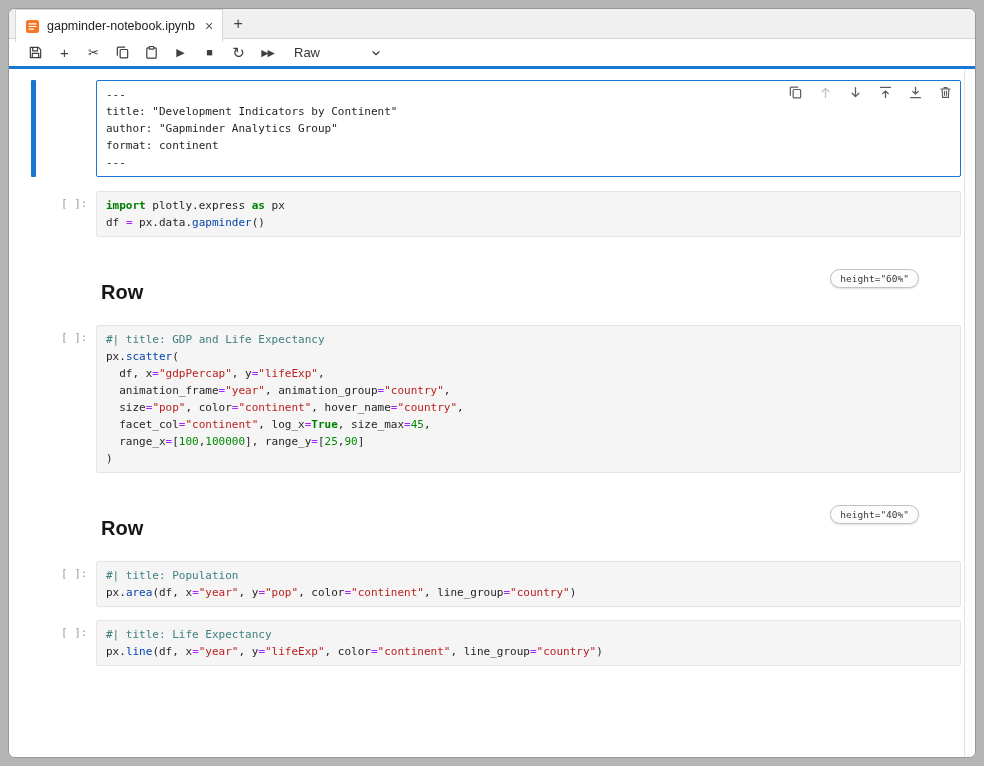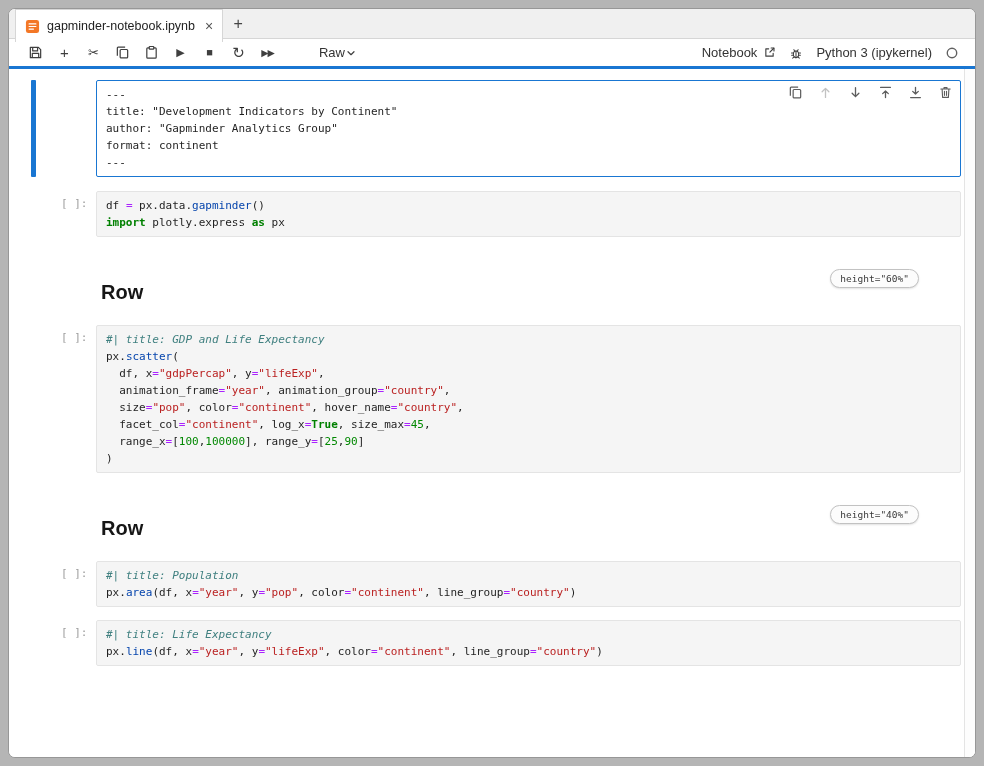--- a/index.html
+++ b/index.html
@@ -17,21 +17,21 @@
   .tab-title{font-size:12.5px;color:#222}
   .tab-close{font-size:14px;color:#555;margin-left:3px;cursor:pointer}
   .newtab{width:30px;display:flex;align-items:center;justify-content:center;font-size:16px;color:#444}
 
   
   .toolbar{height:27px;display:flex;align-items:center;padding:0 10px 0 12px;background:#fff;flex:0 0 auto}
   .tbtn{width:29px;height:100%;display:flex;align-items:center;justify-content:center;background:none;border:none;
         color:#3f3f3f;cursor:pointer}
   .g14{font-size:13px;line-height:1} .g11{font-size:11px;line-height:1} .g16{font-size:15px;line-height:1}
   .gff{font-size:9.5px;letter-spacing:-1px;line-height:1}
-  .celltype{display:flex;align-items:center;justify-content:center;width:88px;margin-left:12px;
+  .celltype{display:flex;align-items:center;justify-content:space-between;width:88px;margin-left:12px;
             font-size:13px;color:#333;cursor:pointer}
   .toolbar-right{margin-left:auto;display:flex;align-items:center;gap:13px;padding-right:6px}
   .nblink{display:flex;align-items:center;gap:6px;font-size:13px;color:#333;cursor:pointer}
   .kernel{font-size:13px;color:#333;cursor:pointer}
 
   .accentline{height:3px;background:var(--accent,#1976d2);flex:0 0 auto}
 
   
   .content{flex:1;position:relative;background:#fff;padding-top:11px;overflow:hidden}
   .scrolltrack{position:absolute;top:0;right:0;bottom:0;width:11px;border-left:1px solid #e4e4e4;background:#fdfdfd}
@@ -48,21 +48,21 @@
 
   .cell-toolbar{position:absolute;top:5px;right:8px;display:flex;gap:15px;align-items:center}
   .ct-btn{background:none;border:none;padding:0;cursor:pointer;display:flex}
 
   
   .tp{color:#1f1f1f}
   .tk{color:var(--kw,#008000);font-weight:bold}
   .ts{color:var(--str,#BA2121)}
   .to{color:var(--op,#AA22FF)}
   .tn{color:var(--num,#008800)}
-  .tc{color:var(--com,#408080);font-style:italic}
+  .tc{color:var(--com,#408080);}
   .tf{color:var(--fn,#0645ad)}
 
   .heading-row{position:relative;margin:42px 14px 0 87px;height:26px}
   .row-title{font-size:20px;font-weight:bold;color:#161616;margin-left:5px;line-height:26px}
   .badge{position:absolute;right:42px;top:-10px;border:1px solid #c2c2c2;border-radius:10px;padding:3px 9px;
          font-family:"DejaVu Sans Mono",monospace;font-size:9.5px;color:#3a3a3a;background:#fcfcfc;
          box-shadow:0 1px 2px rgba(0,0,0,.12)}
 </style>
 </head>
 <body>
@@ -120,40 +120,20 @@
     <button class="tbtn">
       <span class="gff">▶▶</span>
     </button>
     <div class="celltype">
       <span>Raw</span>
       <svg width="12" height="12" viewBox="0 0 16 16" fill="none" stroke="#3f3f3f" stroke-width="1.6" stroke-linecap="round" stroke-linejoin="round">
         <path d="M4 6.3 8 10.3l4-4"></path>
       </svg>
     </div>
 
-    <div class="toolbar-right">
-      <div class="nblink">
-        <span>Notebook</span>
-        <svg width="13" height="13" viewBox="0 0 16 16" fill="none" stroke="#3f3f3f" stroke-width="1.4" stroke-linecap="round" stroke-linejoin="round">
-          <path d="M7 3.5H3.5v9h9V9"></path>
-              <path d="M10 2.5h3.5V6"></path>
-              <path d="M13.2 2.8 8.5 7.5"></path>
-        </svg>
-      </div>
-      <svg width="14" height="14" viewBox="0 0 16 16" fill="none" stroke="#3f3f3f" stroke-width="1.2" stroke-linecap="round">
-        <ellipse cx="8" cy="9.5" rx="3" ry="3.8"></ellipse>
-            <path d="M8 5.7v7.6"></path>
-        <path d="M5.6 4.2 6.7 5.9M10.4 4.2 9.3 5.9"></path>
-        <path d="M5 8H2.8M5 10.5H3M5.8 12.6l-1.6 1.2M11 8h2.2M11 10.5h2M10.2 12.6l1.6 1.2"></path>
-      </svg>
-      <div class="kernel">Python 3 (ipykernel)</div>
-      <svg width="14" height="14" viewBox="0 0 16 16" fill="none" stroke="#606060" stroke-width="1.6">
-        <circle cx="8" cy="8" r="5.4"></circle>
-      </svg>
-    </div>
   </div>
 
   <div class="accentline"></div>
 
   <div class="content">
 
     <div class="cell-row">
       <div class="active-bar"></div>
       <div class="cell active"><div class="cm-line"><span class="tp">---</span></div><div class="cm-line"><span class="tp">title: "Development Indicators by Continent"</span></div><div class="cm-line"><span class="tp">author: "Gapminder Analytics Group"</span></div><div class="cm-line"><span class="tp">format: continent</span></div><div class="cm-line"><span class="tp">---</span></div></div>
       <div class="cell-toolbar">
@@ -188,21 +168,21 @@
         <button class="ct-btn">
           <svg width="15" height="15" viewBox="0 0 16 16" fill="none" stroke="#5d5d5d" stroke-width="1.2" stroke-linecap="round" stroke-linejoin="round">
             <path d="M3 4.3h10M6.4 4.1V2.8h3.2v1.3M4.4 4.5l.5 8.7h6.2l.5-8.7M6.9 6.6v4.4M9.1 6.6v4.4"></path>
           </svg>
         </button>
       </div>
     </div>
 
     <div class="cell-row mt14">
       <div class="prompt">[ ]:</div>
-      <div class="cell"><div class="cm-line"><span class="tp">df </span><span class="to">=</span><span class="tp"> px.data.</span><span class="tf">gapminder</span><span class="tp">()</span></div><div class="cm-line"><span class="tk">import</span><span class="tp"> plotly.express </span><span class="tk">as</span><span class="tp"> px</span></div></div>
+      <div class="cell"><div class="cm-line"><span class="tk">import</span><span class="tp"> plotly.express </span><span class="tk">as</span><span class="tp"> px</span></div><div class="cm-line"><span class="tp">df </span><span class="to">=</span><span class="tp"> px.data.</span><span class="tf">gapminder</span><span class="tp">()</span></div></div>
     </div>
 
     <div class="heading-row">
       <div class="row-title">Row</div>
       <span class="badge">height="60%"</span>
     </div>
 
     <div class="cell-row mt20">
       <div class="prompt">[ ]:</div>
       <div class="cell"><div class="cm-line"><span class="tc">#| title: GDP and Life Expectancy</span></div><div class="cm-line"><span class="tp">px.</span><span class="tf">scatter</span><span class="tp">(</span></div><div class="cm-line"><span class="tp">  df, x</span><span class="to">=</span><span class="ts">"gdpPercap"</span><span class="tp">, y</span><span class="to">=</span><span class="ts">"lifeExp"</span><span class="tp">,</span></div><div class="cm-line"><span class="tp">  animation_frame</span><span class="to">=</span><span class="ts">"year"</span><span class="tp">, animation_group</span><span class="to">=</span><span class="ts">"country"</span><span class="tp">,</span></div><div class="cm-line"><span class="tp">  size</span><span class="to">=</span><span class="ts">"pop"</span><span class="tp">, color</span><span class="to">=</span><span class="ts">"continent"</span><span class="tp">, hover_name</span><span class="to">=</span><span class="ts">"country"</span><span class="tp">,</span></div><div class="cm-line"><span class="tp">  facet_col</span><span class="to">=</span><span class="ts">"continent"</span><span class="tp">, log_x</span><span class="to">=</span><span class="tk">True</span><span class="tp">, size_max</span><span class="to">=</span><span class="tn">45</span><span class="tp">,</span></div><div class="cm-line"><span class="tp">  range_x</span><span class="to">=</span><span class="tp">[</span><span class="tn">100</span><span class="tp">,</span><span class="tn">100000</span><span class="tp">], range_y</span><span class="to">=</span><span class="tp">[</span><span class="tn">25</span><span class="tp">,</span><span class="tn">90</span><span class="tp">]</span></div><div class="cm-line"><span class="tp">)</span></div></div>

